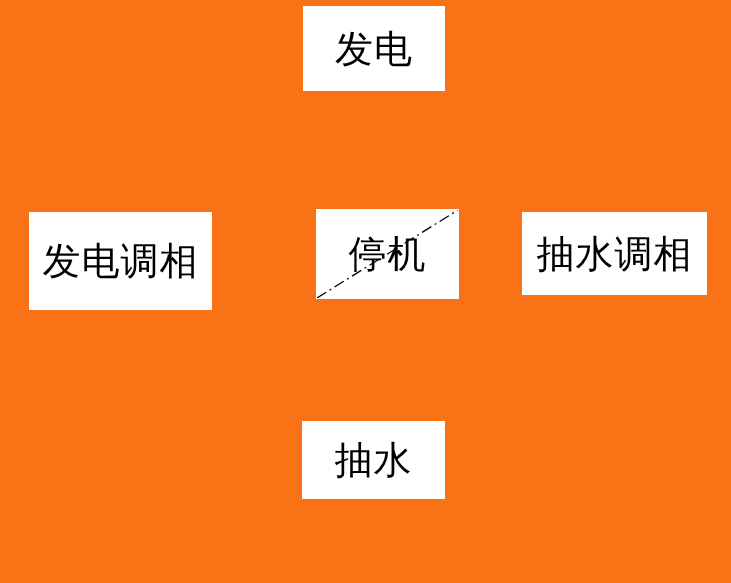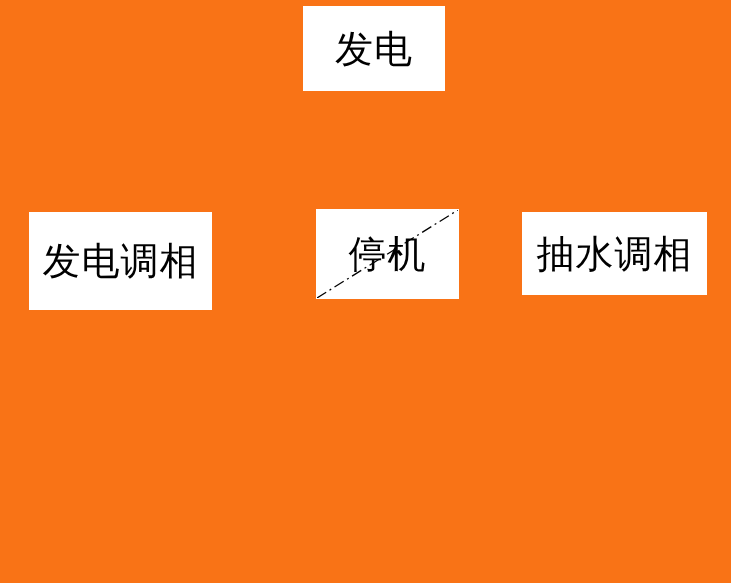--- a/index.html
+++ b/index.html
@@ -82,14 +82,17 @@
     <svg class="node-diagonal" viewBox="0 0 143 90" preserveAspectRatio="none">
       <line x1="0" y1="90" x2="143" y2="0"></line>
     </svg>
     <span class="node-label">停机</span>
   </div>
 
   <div class="node" id="node-pumping-phase">
     <span class="node-label">抽水调相</span>
   </div>
 
+  <div class="node" id="node-pumping">
+    <span class="node-label">抽水</span>
+  </div>
 
 </div>
 
 </body></html>

